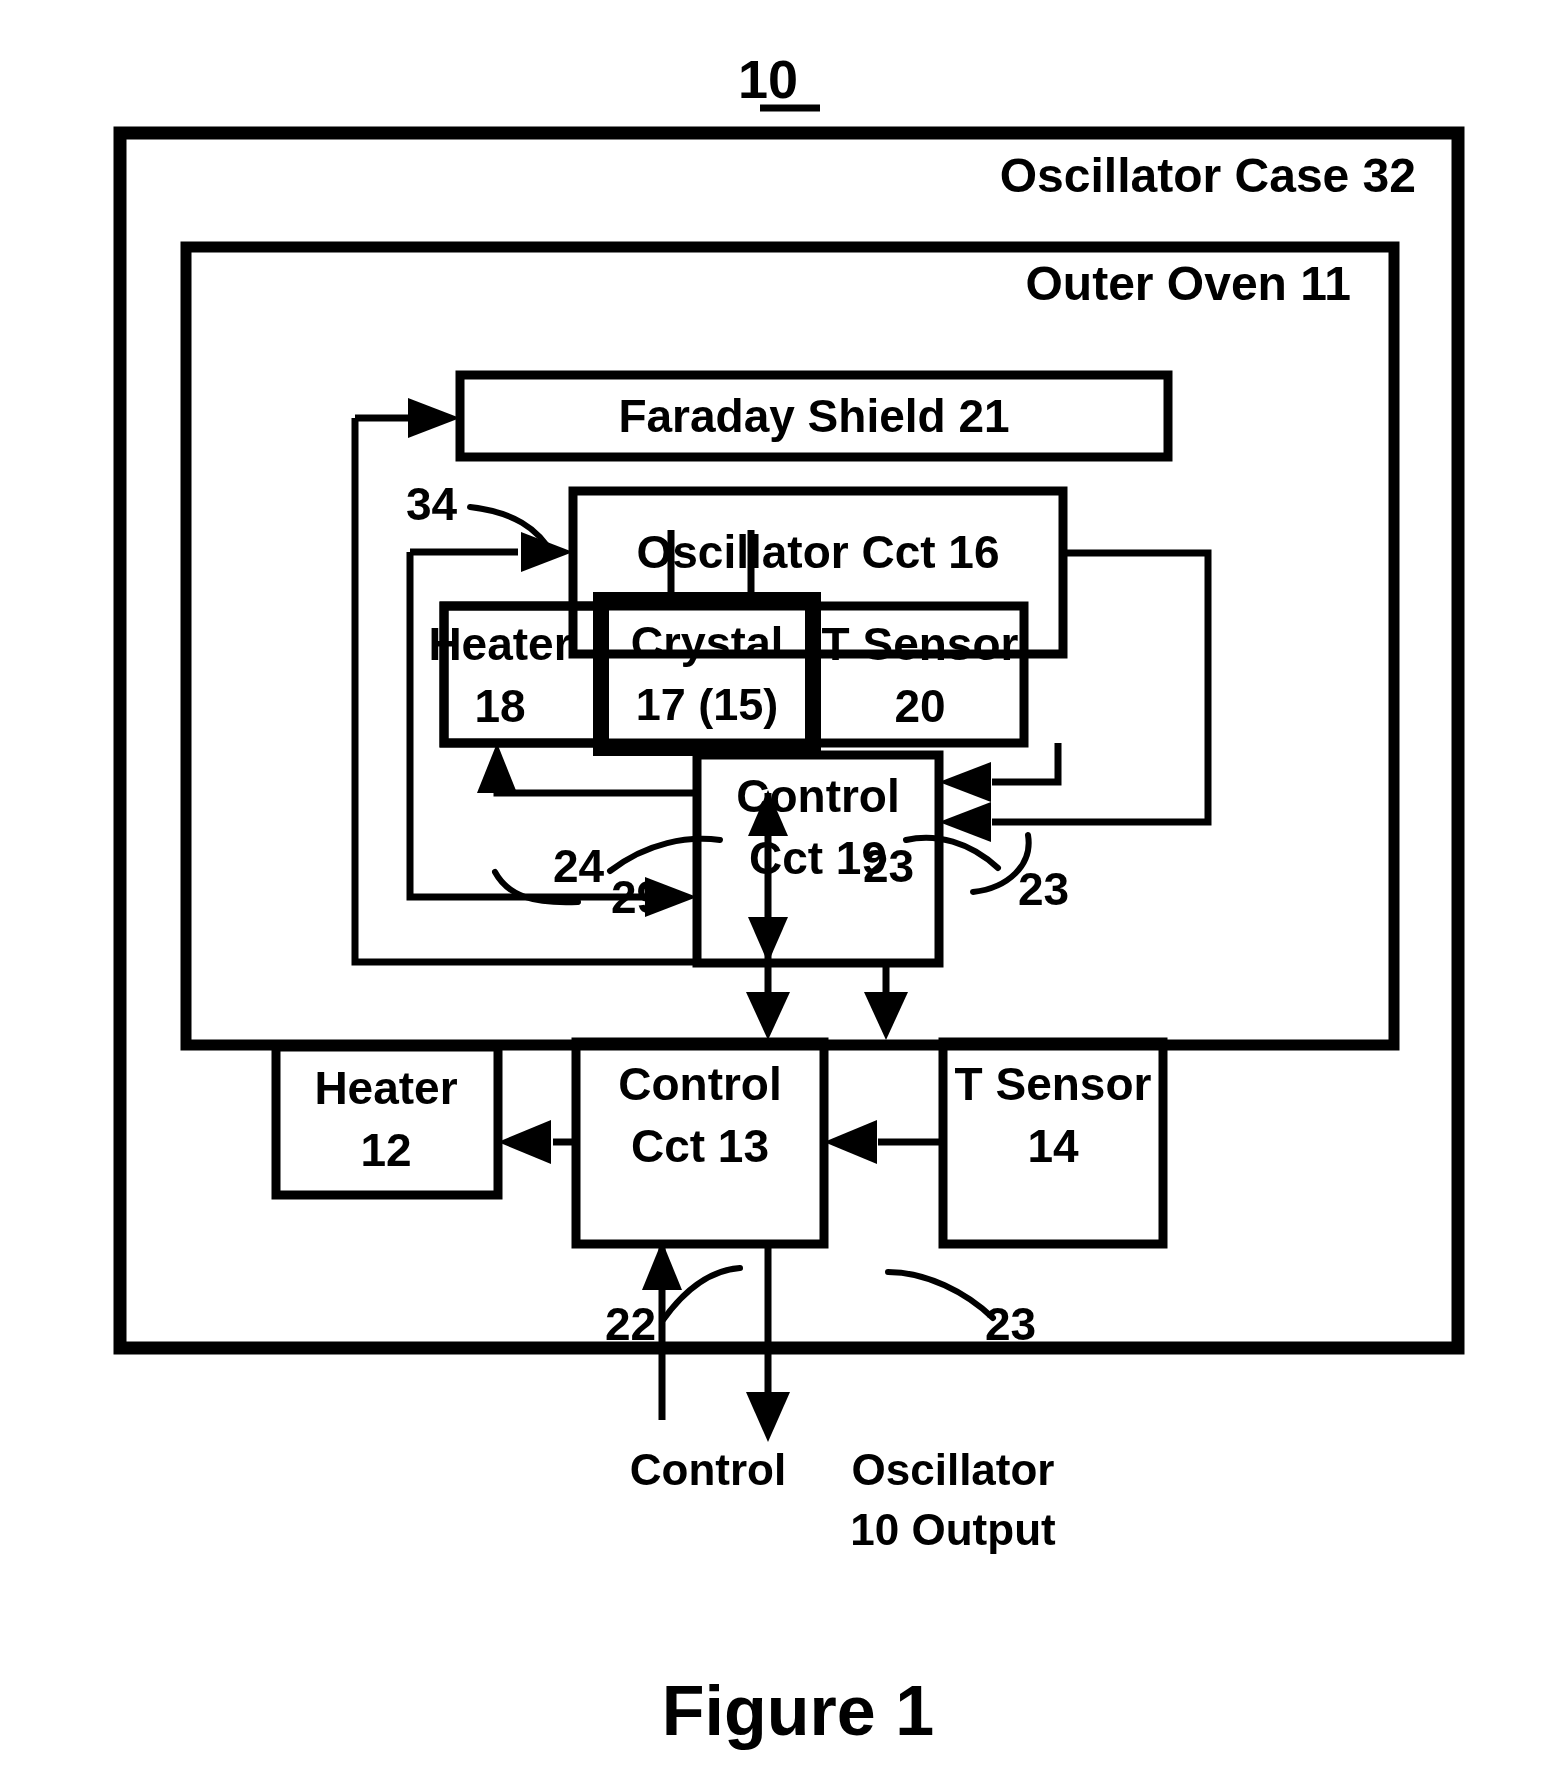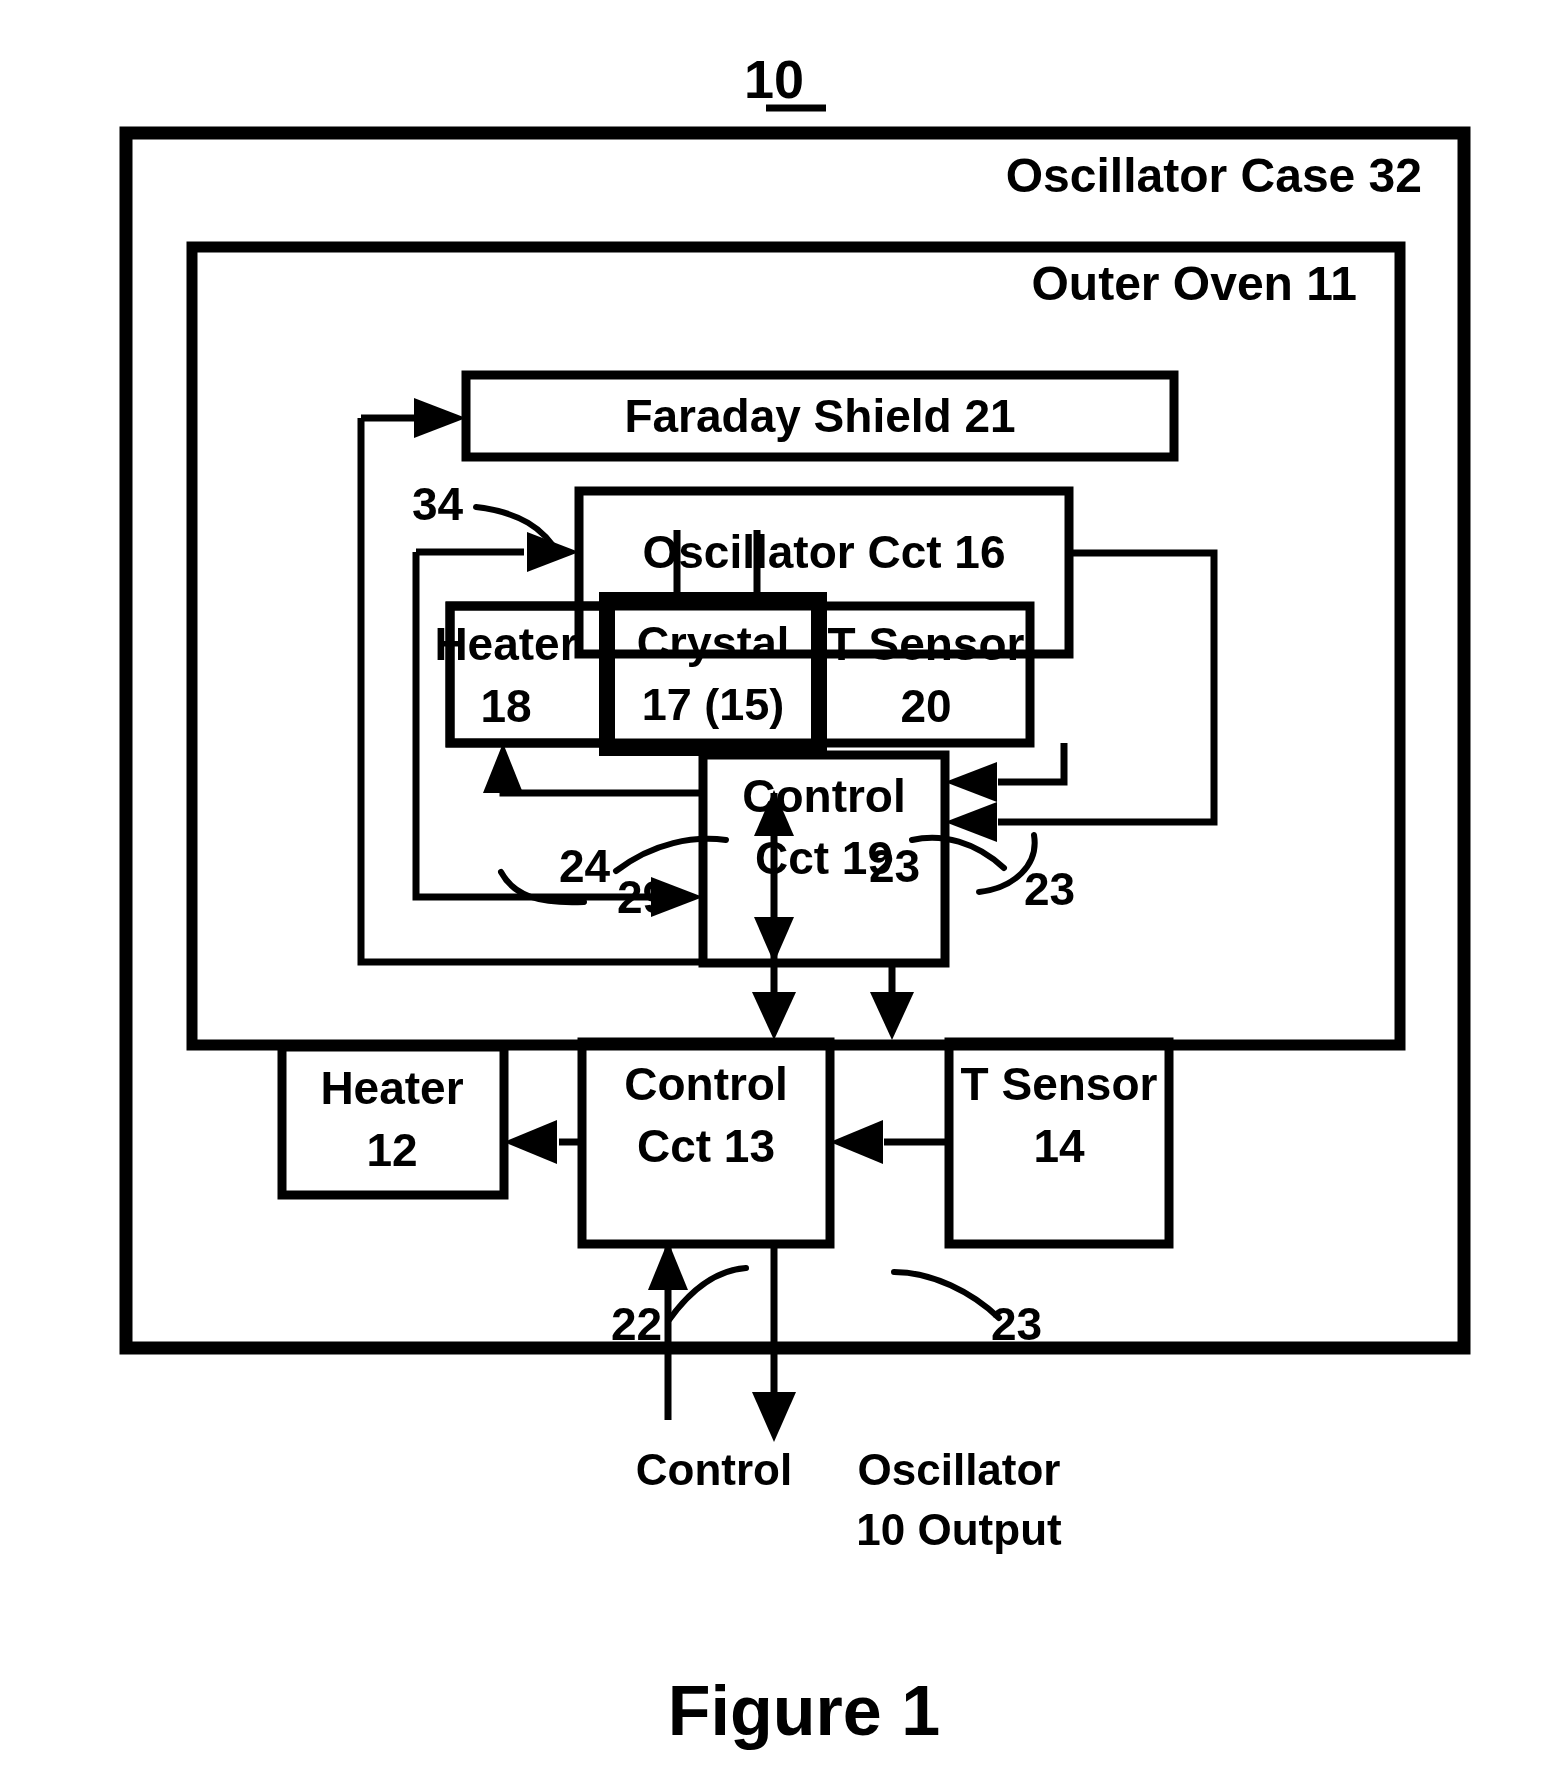--- a/index.html
+++ b/index.html
@@ -10,21 +10,21 @@
   body {
     width: 1553px;
     height: 1790px;
     font-family: "Liberation Sans", sans-serif;
     color: #000000;
     overflow: hidden;
     position: relative;
   }
   #figure-root {
     position: absolute;
-    left: 14px;
+    left: 8px;
     top: 0;
     width: 1491px;
     height: 1790px;
   }
   svg#diagram {
     display: block;
     width: 1553px;
     height: 1790px;
   }
   .box-line {

